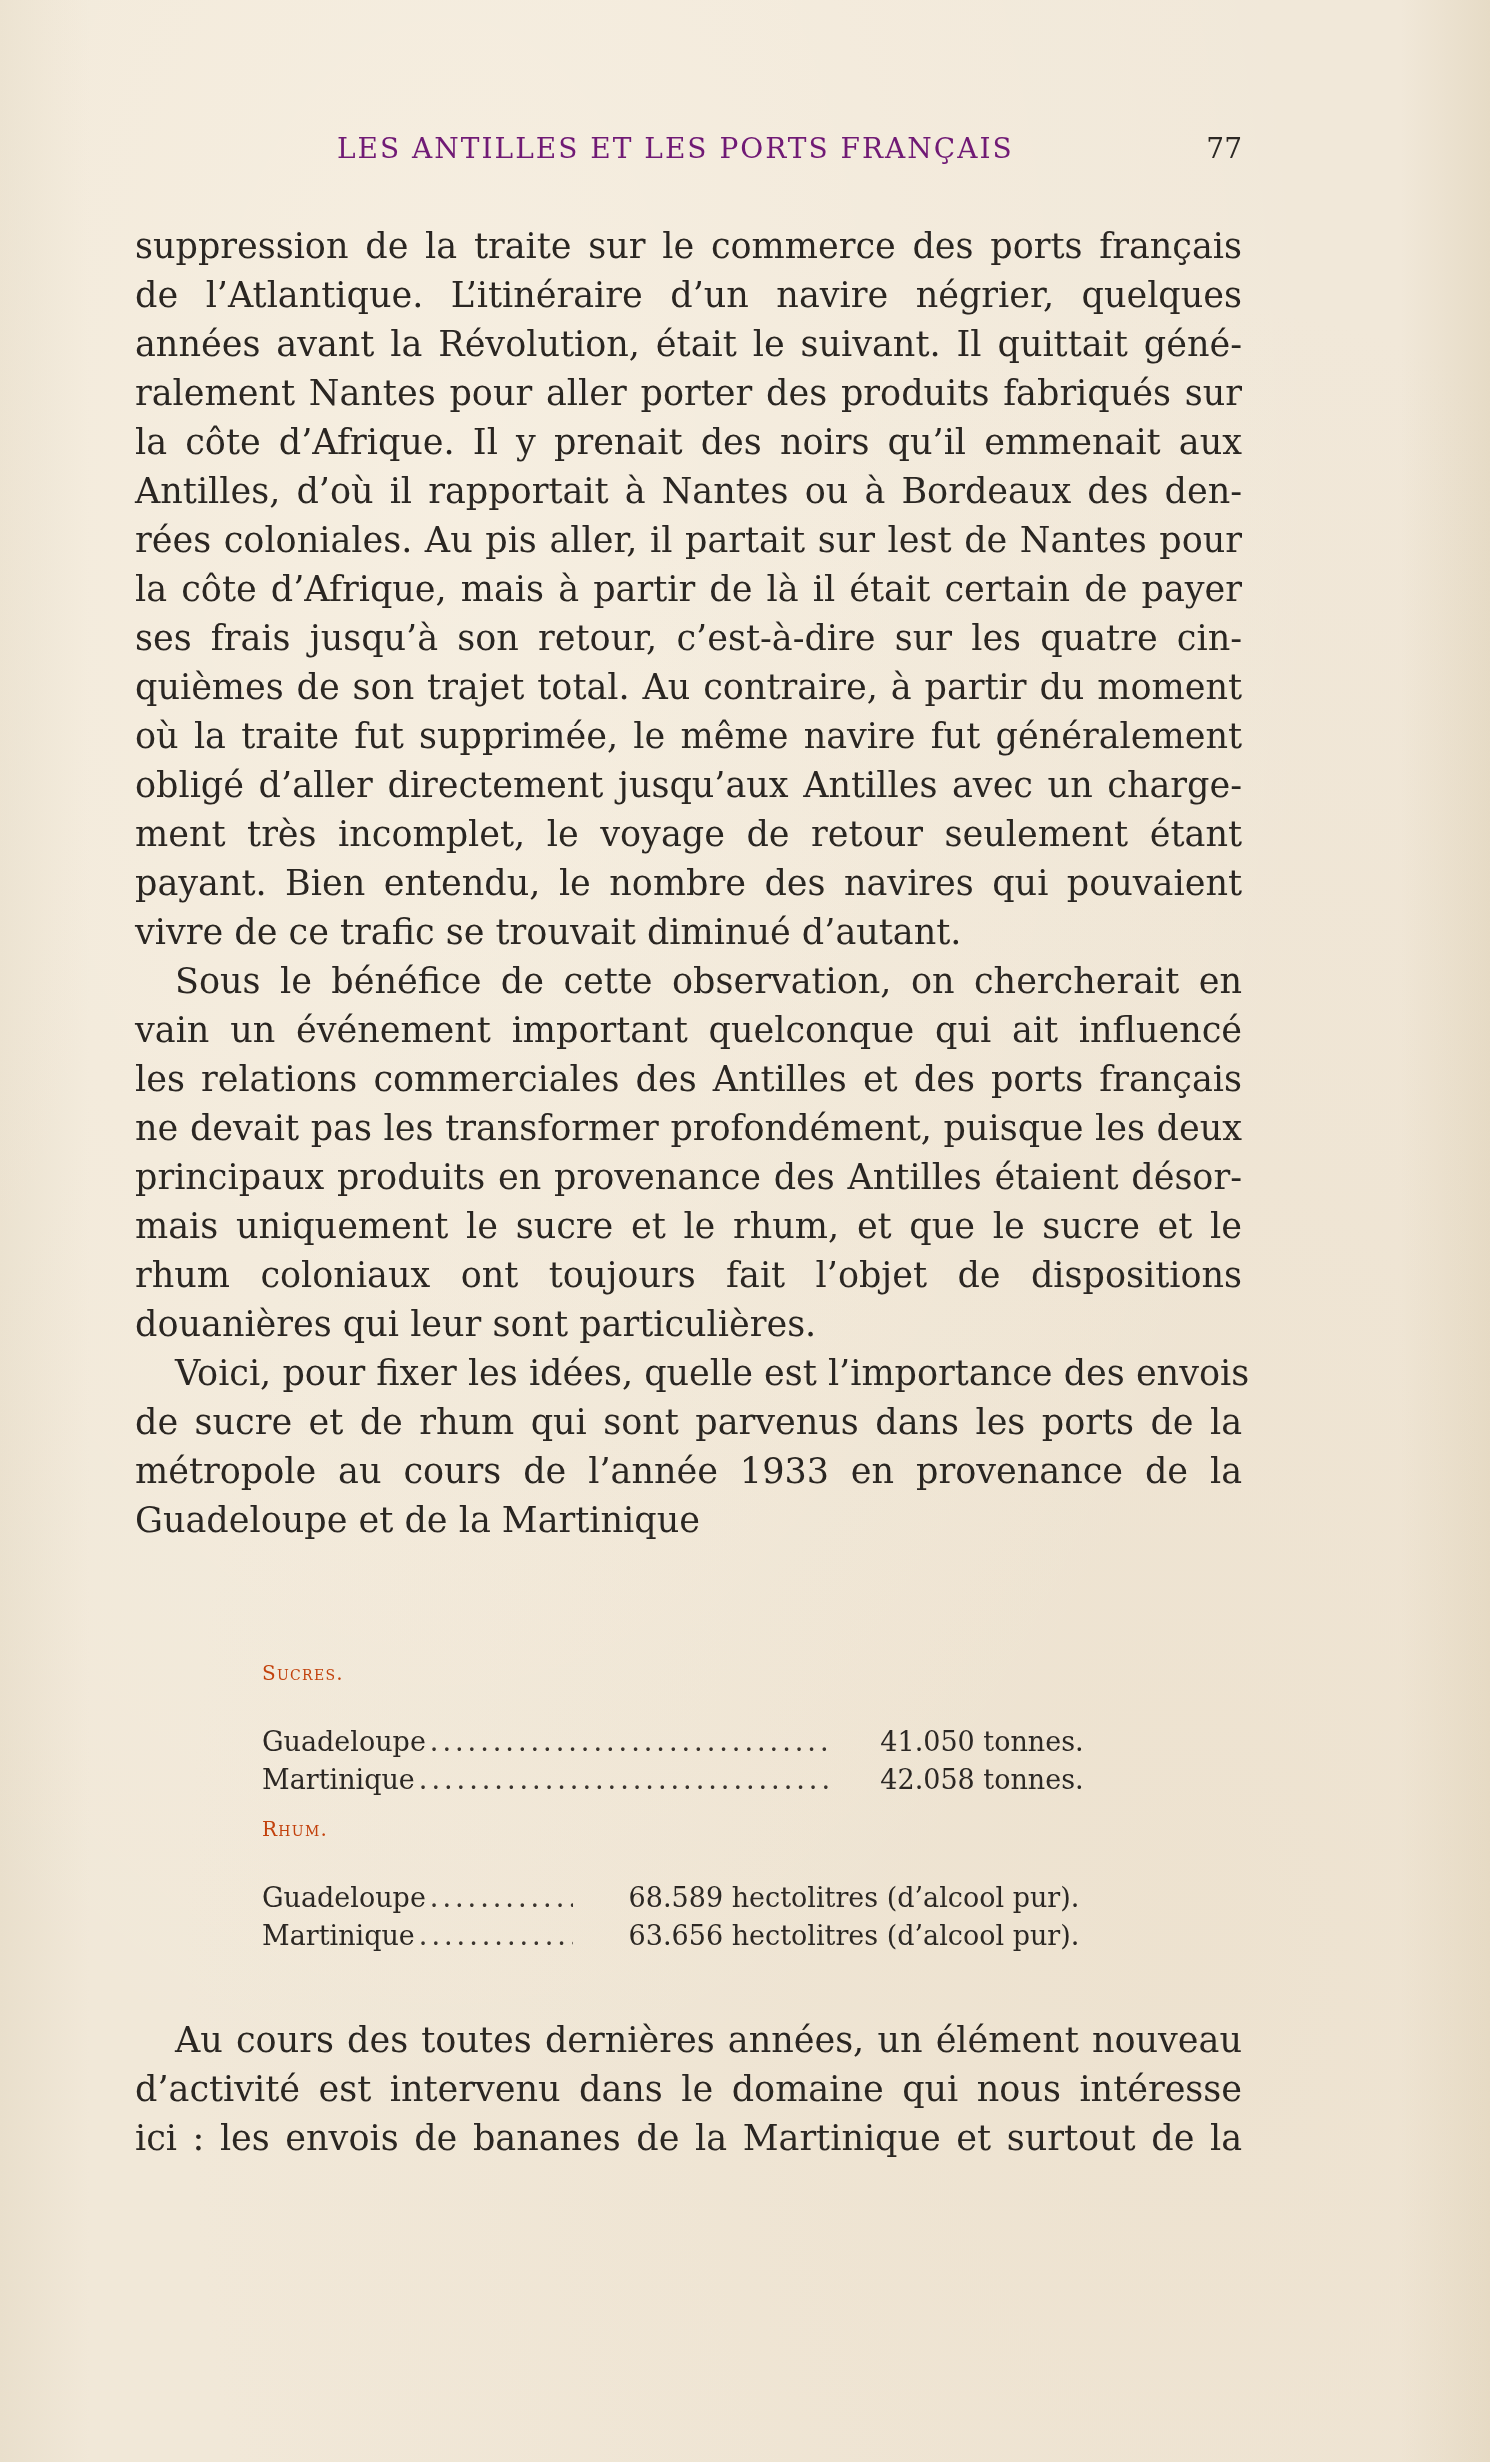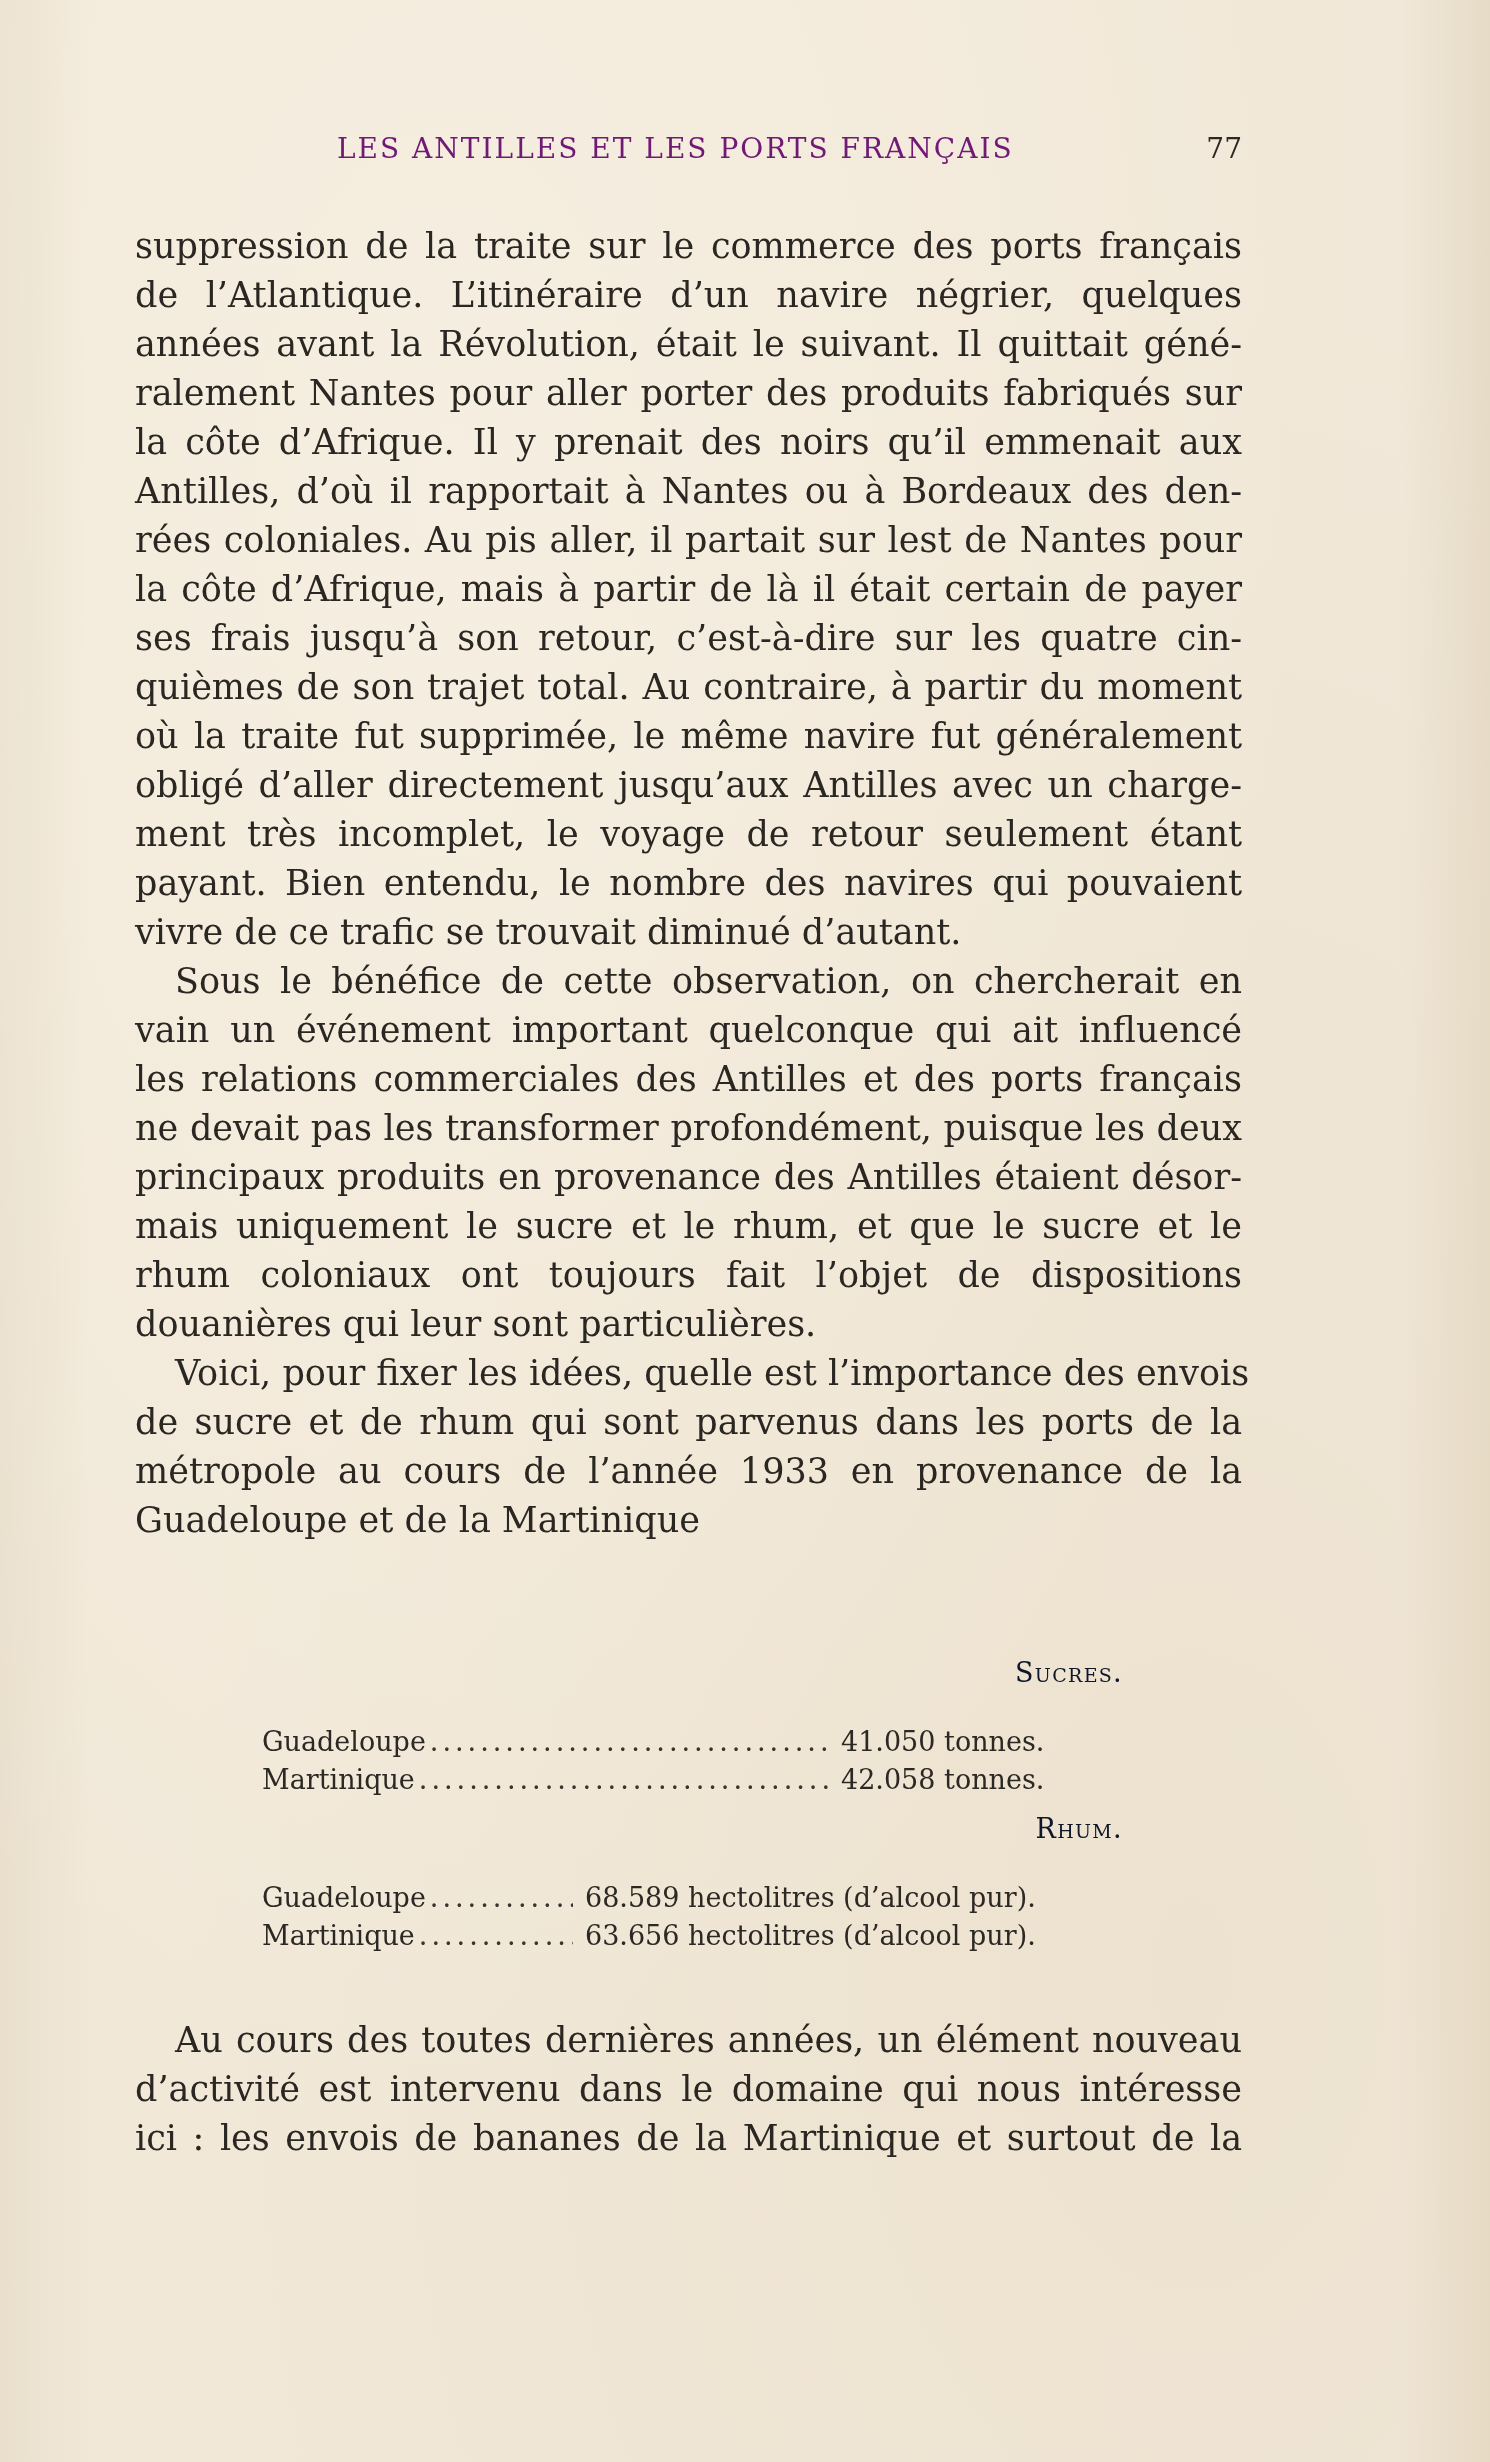--- a/index.html
+++ b/index.html
@@ -78,25 +78,25 @@
     }
     .smallcaps {
       font-variant: small-caps;
     }
     .table-block {
       position: absolute;
       left: 262px;
       width: 861px;
     }
     .table-heading {
-      text-align: right;
-      font-size: 27px;
+      text-align: left;
+      font-size: 20px;
       font-variant: small-caps;
       letter-spacing: 1.3px;
-      color: #0f172a;
+      color: #c2410c;
       height: 40px;
       line-height: 40px;
     }
     .table-row {
       display: flex;
       align-items: baseline;
       height: 38px;
       line-height: 38px;
       font-size: 27px;
       color: #2c2824;
@@ -107,21 +107,21 @@
     .row-dots {
       flex: 1;
       overflow: hidden;
       white-space: nowrap;
       margin: 0 12px 0 4px;
       letter-spacing: 4px;
       color: #3a342e;
     }
     .row-value {
       white-space: nowrap;
-      text-align: left;
+      text-align: center;
     }
     .sucres-block { top: 1653px; }
     .rhum-block { top: 1809px; }
     .sucres-block .row-value { width: 282px; }
     .rhum-block .row-value { width: 538px; }
     .spacer { height: 30px; }
     .bottom-text {
       position: absolute;
       left: 135px;
       top: 2007px;

